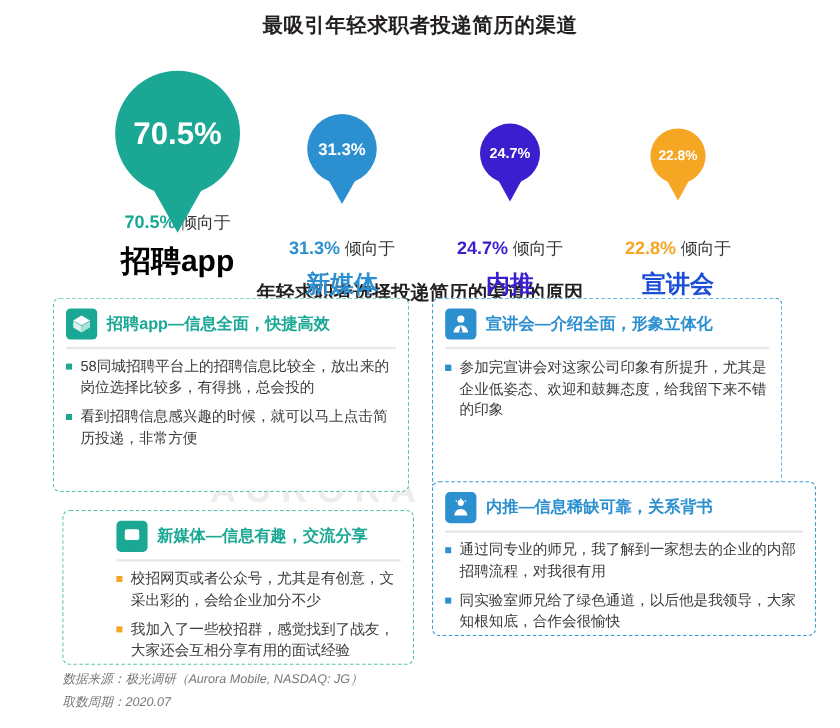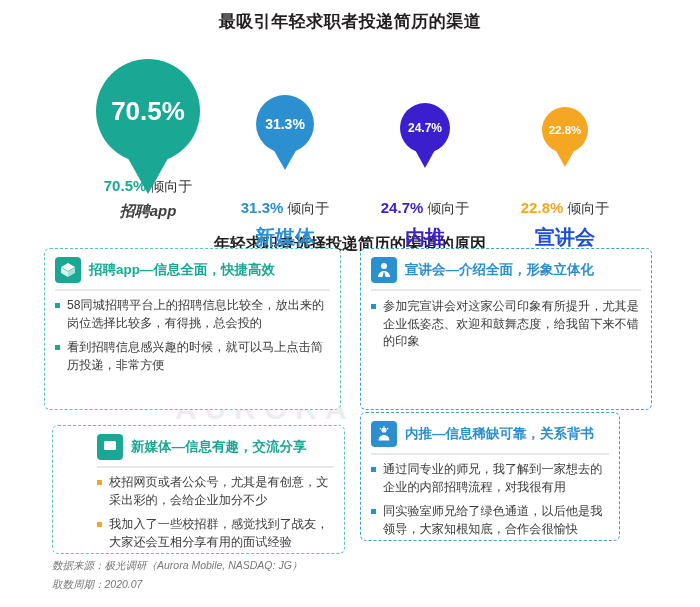--- a/index.html
+++ b/index.html
@@ -156,21 +156,21 @@
 
   <div class="pin-group" style="left:68px; top:26px; width:160px;">
     <div class="pin" style="width:104px;height:104px;background:#1aa894;font-size:26px;">
       <span>70.5%</span>
     <div style="position: absolute; left: 50%; bottom: -31.2px; transform: translateX(-50%); width: 0px; height: 0px; z-index: 1; border-left: 23.92px solid transparent; border-right: 23.92px solid transparent; border-top: 41.6px solid rgb(26, 168, 148);"></div>
       </div>
     <div class="pin-label-line">
       <span class="pct" style="color:#1aa894;">70.5%</span>
       <span>倾向于</span>
     </div>
-    <div class="pin-channel" style="color:#404040;font-size:15px;font-style:italic;">招聘app</div>
+    <div class="pin-channel" style="color:#000000;font-size:25px;">招聘app</div>
   </div>
 
   <div class="pin-group" style="left:215px; top:62px; width:140px;">
     <div class="pin" style="width:58px;height:58px;background:#2b8fd0;font-size:14px;">
       <span>31.3%</span>
     <div style="position: absolute; left: 50%; bottom: -17.4px; transform: translateX(-50%); width: 0px; height: 0px; z-index: 1; border-left: 13.34px solid transparent; border-right: 13.34px solid transparent; border-top: 23.2px solid rgb(43, 143, 208);"></div>
       </div>
     <div class="pin-label-line" style="margin-top:46px;">
       <span class="pct" style="color:#2b8fd0;">31.3%</span>
       <span>倾向于</span>
@@ -252,21 +252,21 @@
       </svg>
     </span>
     <span class="ptitle" style="color:#1aa894;">新媒体—信息有趣，交流分享</span>
   </div>
   <ul class="bullets">
     <li><i style="position:absolute;left:0;top:6px;width:5px;height:5px;background:#f5a623;display:block;"></i><span>校招网页或者公众号，尤其是有创意，文采出彩的，会给企业加分不少</span></li>
     <li><i style="position:absolute;left:0;top:6px;width:5px;height:5px;background:#f5a623;display:block;"></i><span>我加入了一些校招群，感觉找到了战友，大家还会互相分享有用的面试经验</span></li>
   </ul>
 </div>
 
-<div class="panel blue" style="left:360px; top:412px; width:260px; height:129px;">
+<div class="panel blue" style="left:360px; top:401px; width:320px; height:129px;">
   <div class="panel-head">
     <span class="badge" style="background:#2b8fd0;">
       <svg width="18" height="18" viewBox="0 0 18 18">
         <circle cx="9" cy="5" r="2.6" fill="#ffffff"></circle>
         <path d="M3.6 15.5c0-3 2.4-5.4 5.4-5.4s5.4 2.4 5.4 5.4z" fill="#ffffff"></path>
         <path d="M9 1.2v1.4M4.8 3l1 1M13.2 3l-1 1" stroke="#ffffff" stroke-width="1.1" fill="none"></path>
       </svg>
     </span>
     <span class="ptitle" style="color:#2b8fd0;">内推—信息稀缺可靠，关系背书</span>
   </div>

